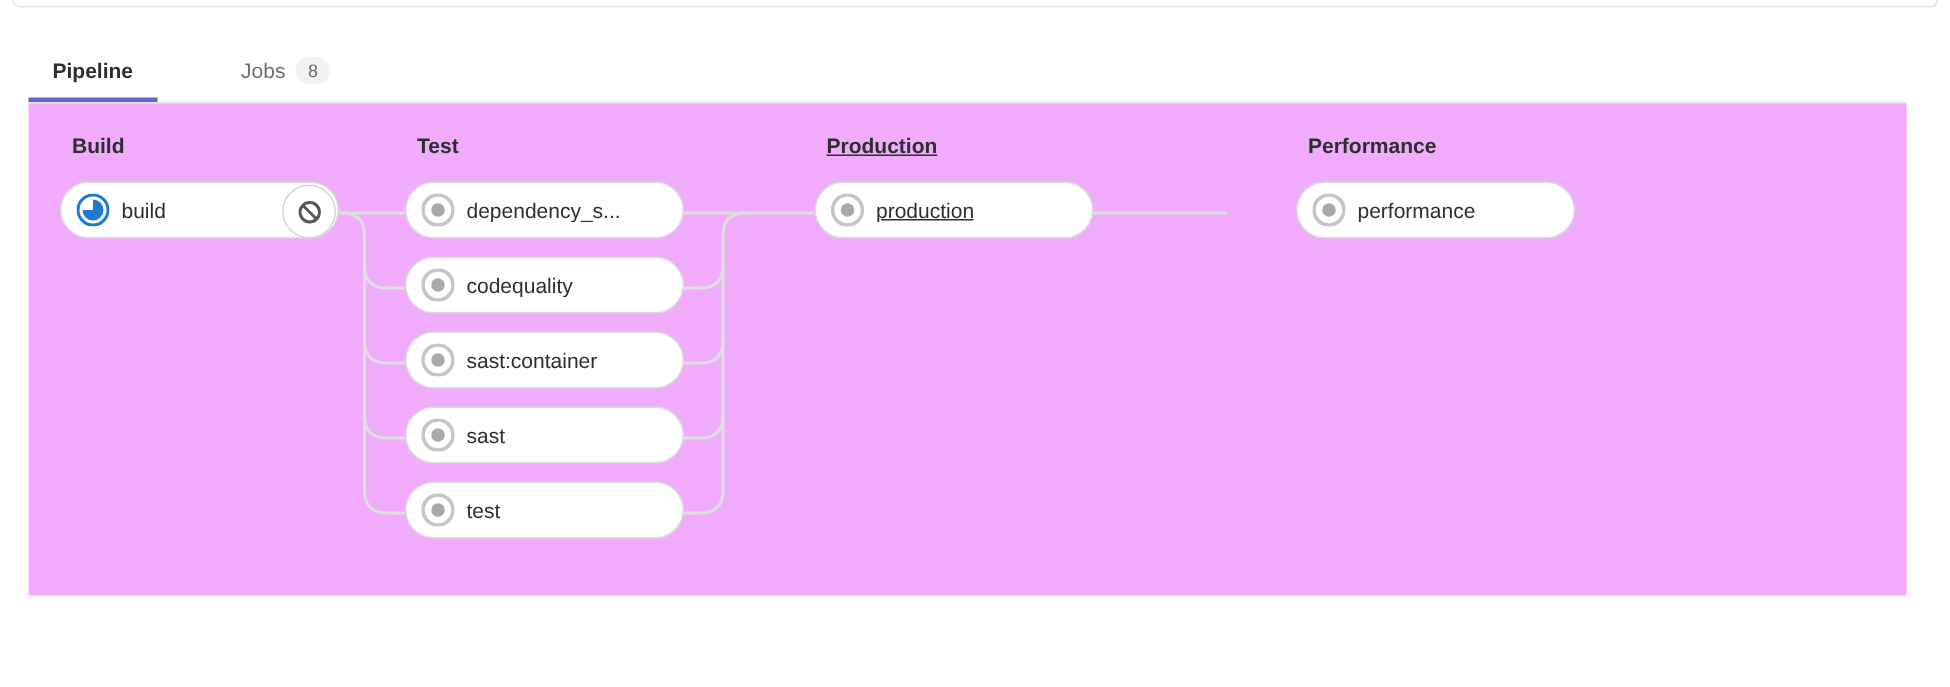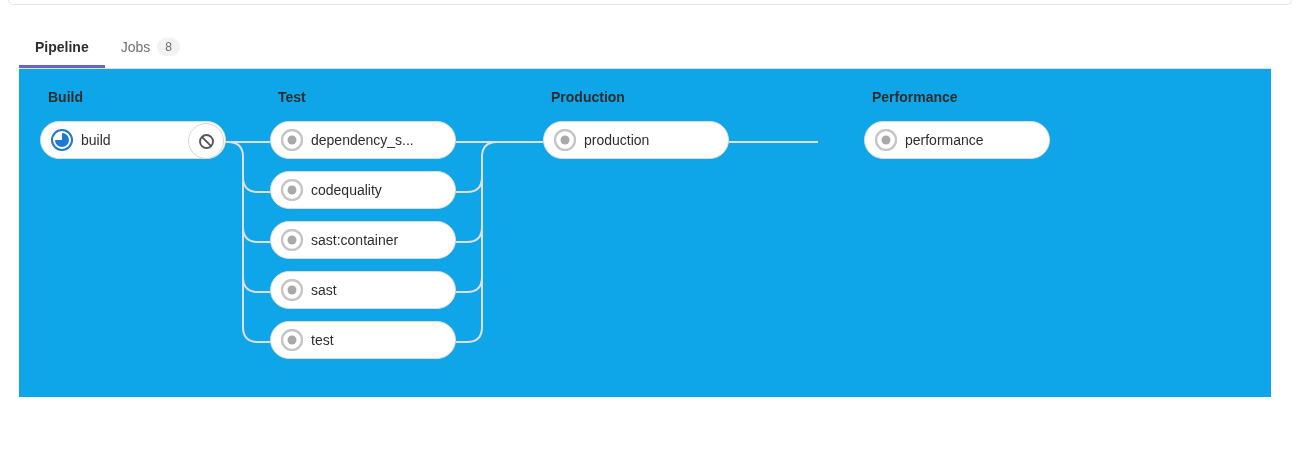--- a/index.html
+++ b/index.html
@@ -13,40 +13,41 @@
   }
   
   .top-card-edge {
     position: absolute; left: 8px; right: 8px; top: -8px; height: 13px;
     background: #fff; border: 1px solid #e3e3e3; border-radius: 5px;
   }
   .tabs-holder {
     margin: 28px 0 0 19px; width: 1252px;
     display: flex; align-items: flex-end;
     border-bottom: 1px solid #e0e0e0;
+    gap: 40px;
   }
   .tab {
     padding: 10px 16px 12px 16px;
     font-size: 14px; color: #707070; cursor: pointer;
     display: flex; align-items: center; gap: 7px; line-height: 17px;
   }
   .tab.active {
     color: #2e2e2e; font-weight: bold;
     padding-bottom: 9px;
     border-bottom: 3px solid var(--accent, #6666c4);
   }
   .count-badge {
     background: #f2f2f2; color: #6b6b6b;
     font-size: 12px; line-height: 16px; font-weight: normal;
     padding: 1px 8px; border-radius: 10px;
   }
   .graph-container {
     position: relative; margin-left: 19px;
     width: 1252px; height: 328px;
-    background: #0ea5e9;
+    background: #f0abfc;
   }
   .connectors { position: absolute; left: 0; top: 0; }
   .stage-col { position: absolute; top: 0; width: 186px; }
   .stage-title {
     margin: 20px 0 16px 8px;
     font-size: 14px; font-weight: bold; line-height: 16px; color: #2e2e2e;
   }
   .job-pill {
     position: relative;
     height: 38px; margin-bottom: 12px;
@@ -158,21 +159,21 @@
         <div class="job-pill">
           <span style="display: flex;">
             <svg class="status-icon" viewBox="0 0 22 22">
               <circle cx="11" cy="11" r="10" fill="none" stroke="#c5c5c5" stroke-width="2.4"></circle>
               <circle cx="11" cy="11" r="4.5" fill="#a9a9a9"></circle>
             </svg>
           </span>
           <span class="job-label">test</span>
         </div>
       </div>
-      <div class="stage-col" style="left: 524px;">
+      <div class="stage-col" style="left: 524px; text-decoration: underline;">
         <div class="stage-title">Production</div>
         <div class="job-pill">
           <span style="display: flex;">
             <svg class="status-icon" viewBox="0 0 22 22">
               <circle cx="11" cy="11" r="10" fill="none" stroke="#c5c5c5" stroke-width="2.4"></circle>
               <circle cx="11" cy="11" r="4.5" fill="#a9a9a9"></circle>
             </svg>
           </span>
           <span class="job-label">production</span>
         </div>

